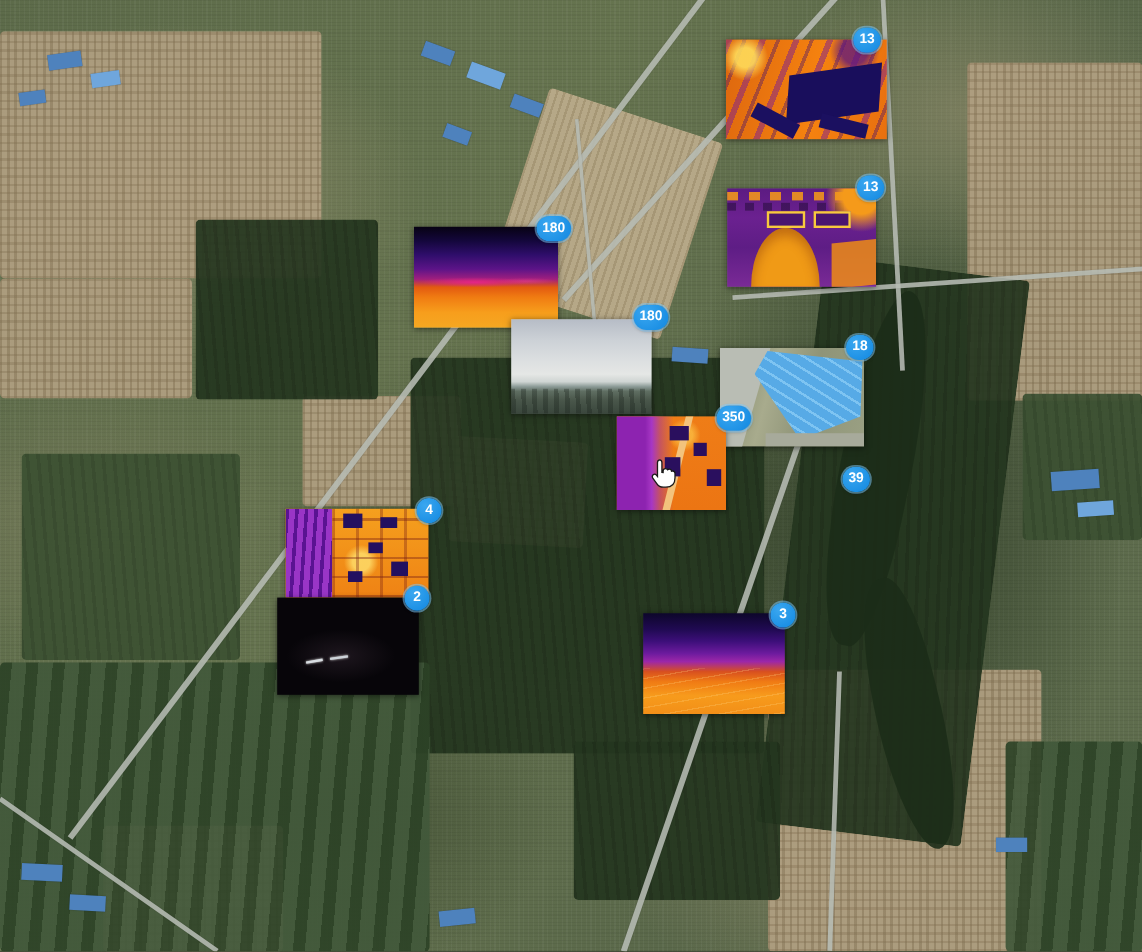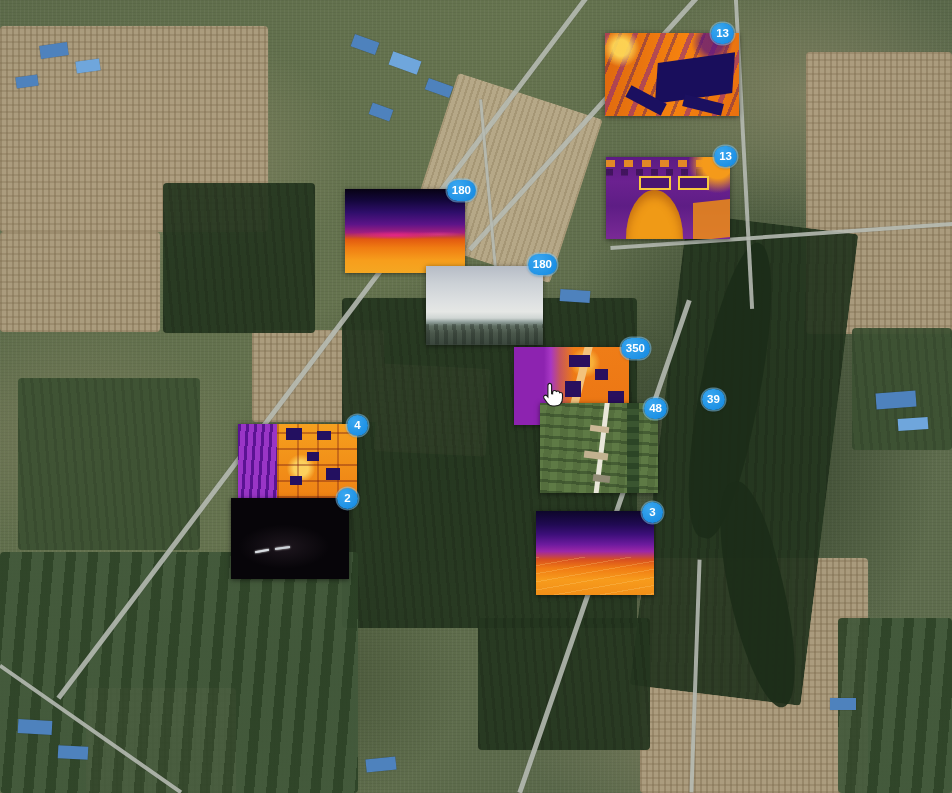--- a/index.html
+++ b/index.html
@@ -191,52 +191,50 @@
   <div class="marker" style="left:606px;top:157px;width:124px;height:82px;z-index:5;">
     <div class="thumb t-gate">
         <i class="arch"></i>
         <i class="gr"></i>
         <i class="pool1"></i>
         <i class="pool2"></i>
       </div>
     <div class="badge" style="right:-7px;">13</div>
   </div>
 
+  <div class="marker" style="left:600px;top:290px;width:120px;height:82px;z-index:5;">
+    <div class="thumb t-bw">
+        <i class="road3"></i>
+        <i class="roofarea"></i>
+        <i class="park"></i>
+      </div>
+    <div class="badge" style="right:-8px;">18</div>
+  </div>
 
   <div class="marker" style="left:345px;top:189px;width:120px;height:84px;z-index:5;">
     <div class="thumb t-hz1"></div>
     <div class="badge" style="right:-11px;top:-9px;">180</div>
   </div>
 
   <div class="marker" style="left:426px;top:266px;width:117px;height:79px;z-index:6;">
     <div class="thumb t-sky"></div>
     <div class="badge" style="right:-14px;top:-12px;">180</div>
   </div>
 
-  <div class="marker" style="left:514px;top:347px;width:115px;height:78px;z-index:6;">
+  <div class="marker" style="left:514px;top:347px;width:91px;height:78px;z-index:6;">
     <div class="thumb t-vil">
         <i class="vr"></i>
         <i class="b1"></i>
         <i class="b2"></i>
         <i class="b3"></i>
         <i class="b4"></i>
       </div>
     <div class="badge" style="right:-21px;top:-9px;">350</div>
   </div>
 
-  <div class="marker" style="left:540px;top:403px;width:118px;height:90px;z-index:7;">
-    <div class="thumb t-field">
-        <i class="ftr"></i>
-        <i class="fr"></i>
-        <i class="fb1"></i>
-        <i class="fb2"></i>
-        <i class="fb3"></i>
-      </div>
-    <div class="badge" style="right:-9px;top:-5px;">48</div>
-  </div>
 
   <div class="badge standalone" style="left:702px;top:389px;z-index:8;">39</div>
 
   <div class="marker" style="left:238px;top:424px;width:119px;height:74px;z-index:5;">
     <div class="thumb t-solar">
         <i class="sl"></i>
         <i class="sg"></i>
         <i class="na"></i>
         <i class="nb"></i>
         <i class="nc"></i>

